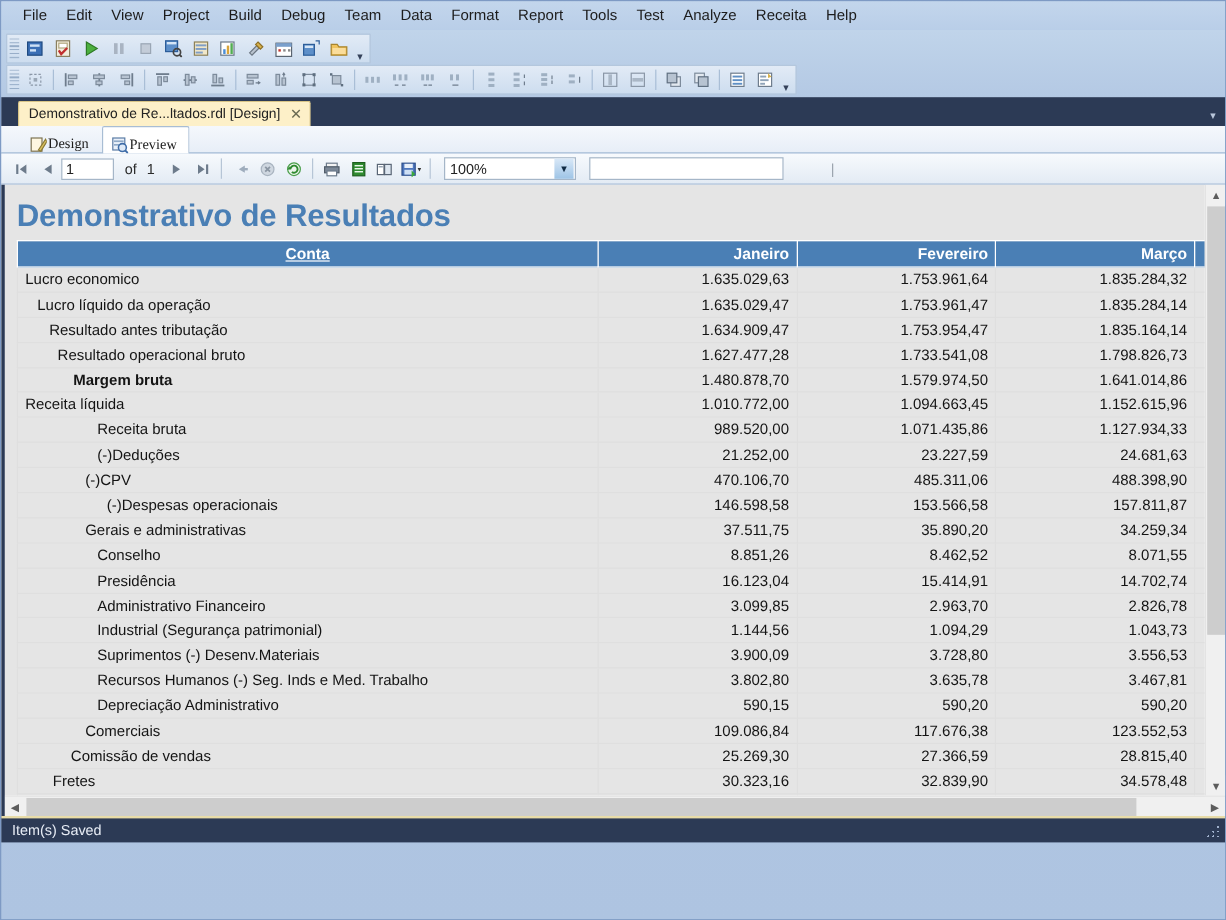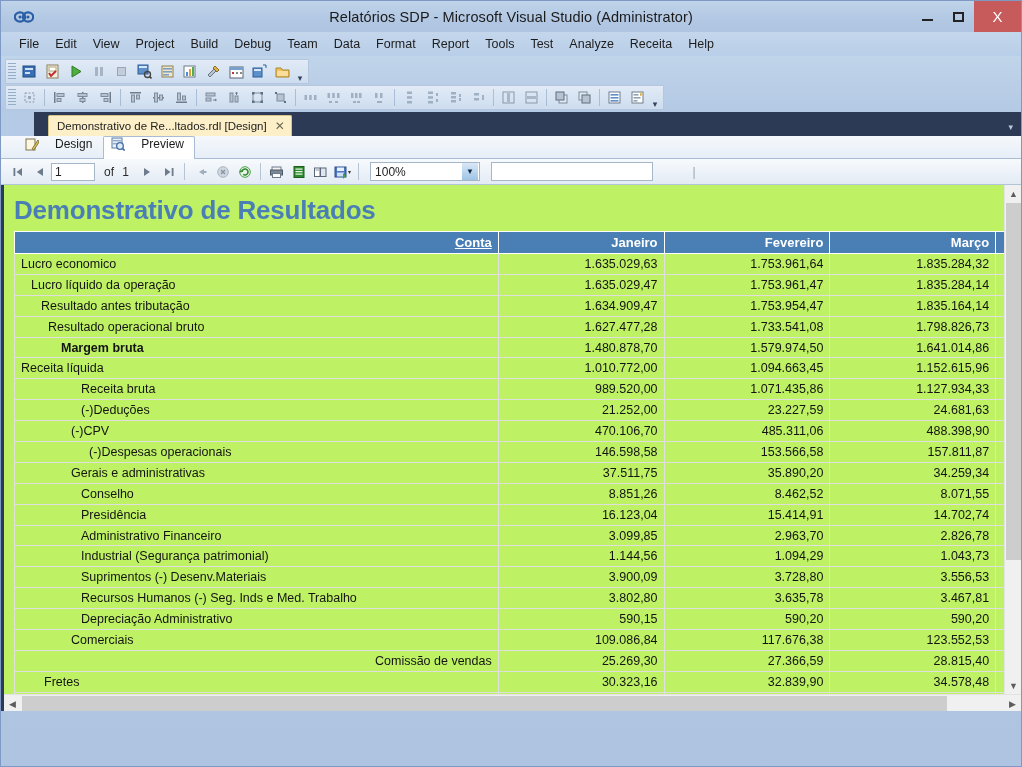--- a/index.html
+++ b/index.html
@@ -114,21 +114,20 @@
   }
   .ic { display:block; }
 
   
   .tabstrip {
     height: 24px;
     background: #2c3a55;
     display: flex; align-items: flex-end;
     position: relative;
     padding-left: 14px;
-    margin-left: 33px;
   }
   .doc-tab {
     height: 21px;
     display: flex; align-items: center;
     background: #fdf0c8;
     border: 1px solid #d8c486;
     border-bottom: none;
     padding: 0 6px 0 8px;
     font-size: 11.5px;
     color: #222;
@@ -145,25 +144,26 @@
   
   .designer-tabs {
     height: 23px;
     background: linear-gradient(180deg,#f5f8fc 0%,#e7eef7 100%);
     border-bottom: 1px solid #a8bdd4;
     display: flex; align-items: flex-end;
     padding-left: 16px;
   }
   .dtab {
     height: 22px;
-    display: flex; align-items: flex-start; gap: 16px;
+    display: flex; align-items: flex-end; gap: 1px;
     padding: 0 10px 0 7px;
     font-size: 12px; color: #1b1b1b;
     border: 1px solid transparent;
     border-bottom: none;
+    font-family: Liberation Serif, serif;
   }
   .dtab.active {
     background: #ffffff;
     border-color: #a8bdd4;
     border-radius: 2px 2px 0 0;
     margin-bottom: -1px;
     height: 23px;
   }
 
   
@@ -212,21 +212,21 @@
     position: relative;
     background: #ffffff;
     height: 526px;
     overflow: hidden;
     border-left: 3px solid #2c3a55;
   }
   .report-scroll-clip {
     position: absolute;
     left: 0; top: 0; right: 17px; bottom: 17px;
     overflow: hidden;
-    background: #bef264;
+    background: #e5e5e5;
   }
   .report-title {
     font-size: 26px;
     font-weight: bold;
     color: #4a7fb5;
     padding: 10px 0 5px 10px;
     letter-spacing: -0.2px;
   }
   table.report {
     border-collapse: collapse;
@@ -238,21 +238,21 @@
   }
   table.report th {
     background: #4a7fb5;
     color: #ffffff;
     font-weight: bold;
     font-size: 13px;
     height: 22px;
     border: 1px solid #ffffff;
     padding: 0 6px;
   }
-  table.report th.c-conta { text-align: right; width: 423px; text-decoration: underline; }
+  table.report th.c-conta { text-align: center; width: 423px; text-decoration: underline; }
   table.report th.c-num { text-align: right; width: 145px; }
   table.report td {
     height: 20.9px;
     border: 1px solid #dfdfdf;
     padding: 0 6px;
     white-space: nowrap;
     overflow: hidden;
   }
   table.report td.acct { text-align: left; }
   table.report td.num { text-align: right; }
@@ -310,40 +310,20 @@
       radial-gradient(circle 0.8px at 6px 6px,#9fb0cc 99%,transparent 0),
       radial-gradient(circle 0.8px at 10px 6px,#9fb0cc 99%,transparent 0),
       radial-gradient(circle 0.8px at 10px 2px,#9fb0cc 99%,transparent 0);
   }
 </style>
 </head>
 <body>
 
 <div id="app">
 
-  <div class="titlebar">
-    <div class="vs-logo">
-      <svg width="20" height="14" viewBox="0 0 20 14">
-        <ellipse cx="6" cy="7" rx="5.2" ry="4.6" fill="none" stroke="#2a5fa5" stroke-width="2.2"></ellipse>
-        <ellipse cx="14" cy="7" rx="5.2" ry="4.6" fill="none" stroke="#2a5fa5" stroke-width="2.2"></ellipse>
-        <circle cx="6" cy="7" r="1.5" fill="#2a5fa5"></circle>
-        <circle cx="14" cy="7" r="1.5" fill="#2a5fa5"></circle>
-      </svg>
-    </div>
-    <div class="title-text">Relatórios SDP - Microsoft Visual Studio (Administrator)</div>
-    <div class="winbtns">
-      <div class="winbtn">
-          <div class="glyph-min"></div>
-        </div>
-      <div class="winbtn">
-          <div class="glyph-max"></div>
-        </div>
-      <div class="winbtn close">X</div>
-    </div>
-  </div>
 
   <div class="menubar">
     <div class="menu-item">File</div>
     <div class="menu-item">Edit</div>
     <div class="menu-item">View</div>
     <div class="menu-item">Project</div>
     <div class="menu-item">Build</div>
     <div class="menu-item">Debug</div>
     <div class="menu-item">Team</div>
     <div class="menu-item">Data</div>
@@ -902,21 +882,21 @@
               <td class="num">7.08</td>
             </tr>
             <tr>
               <td class="acct" style="padding-left: 56px;">Comerciais</td>
               <td class="num">109.086,84</td>
               <td class="num">117.676,38</td>
               <td class="num">123.552,53</td>
               <td class="num">1.853.67</td>
             </tr>
             <tr>
-              <td class="acct" style="padding-left: 44px; text-align: right;">Comissão de vendas</td>
+              <td class="acct" style="padding-left: 44px;">Comissão de vendas</td>
               <td class="num">25.269,30</td>
               <td class="num">27.366,59</td>
               <td class="num">28.815,40</td>
               <td class="num">435.66</td>
             </tr>
             <tr>
               <td class="acct" style="padding-left: 29px; margin-top: 31px;">Fretes</td>
               <td class="num">30.323,16</td>
               <td class="num">32.839,90</td>
               <td class="num">34.578,48</td>
@@ -939,14 +919,18 @@
       <div class="sb-arrow" style="bottom:0">▼</div>
     </div>
 
     <div class="hscroll">
       <div class="sb-arrow" style="left:0">◀</div>
       <div class="hthumb"></div>
       <div class="sb-arrow" style="right:0">▶</div>
     </div>
   </div>
 
+  <div class="statusbar">
+    <span>Item(s) Saved</span>
+    <span class="grip-corner"></span>
+  </div>
 
 </div>
 
 </body></html>

